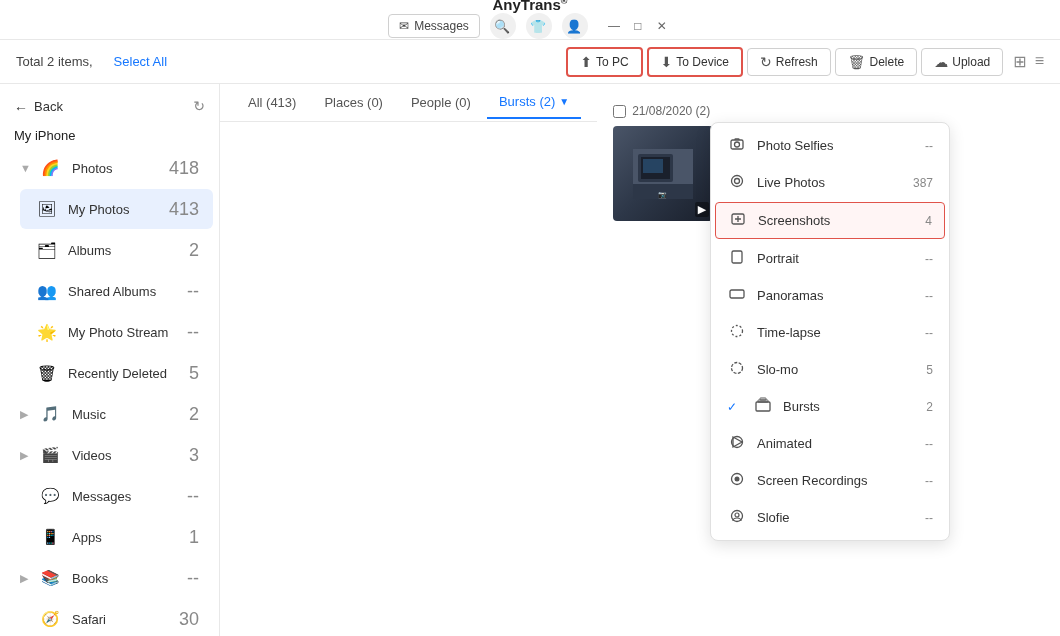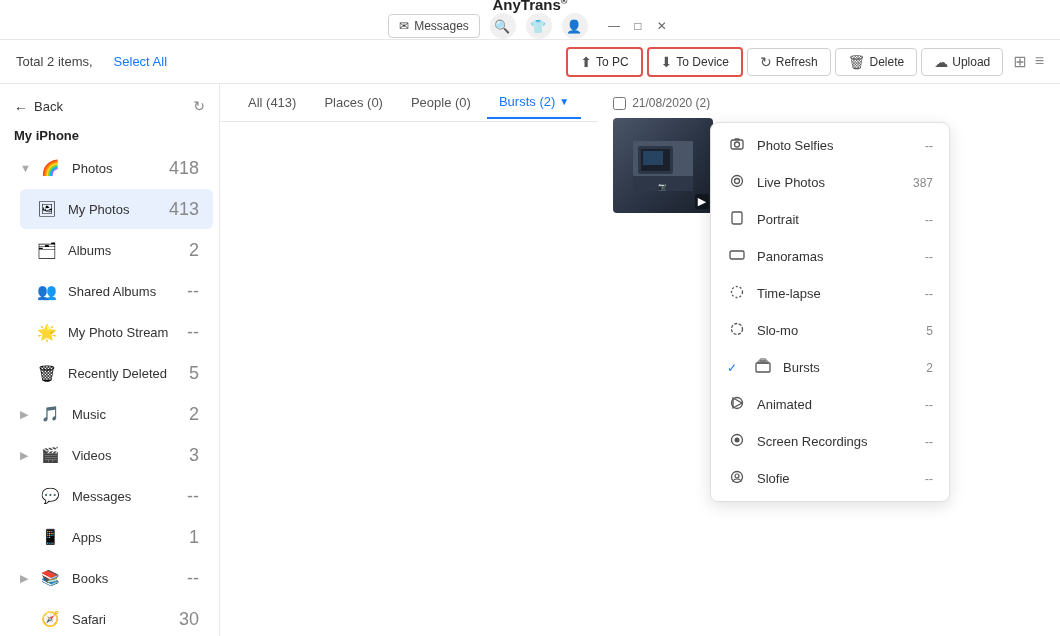--- a/index.html
+++ b/index.html
@@ -28,39 +28,39 @@
     .view-btn { font-size: 16px; color: #888; cursor: pointer; }
 
     
     .main { display: flex; height: calc(636px - 40px - 44px); }
 
     
     .sidebar { width: 220px; border-right: 1px solid #e8e8e8; overflow-y: auto; padding: 8px 0; flex-shrink: 0; }
     .sidebar-back { display: flex; align-items: center; gap: 6px; padding: 6px 14px; cursor: pointer; color: #333; font-size: 13px; }
     .sidebar-back-icon { font-size: 14px; }
     .sidebar-refresh { margin-left: auto; font-size: 14px; color: #888; cursor: pointer; }
-    .sidebar-section-title { padding: 8px 14px 4px; font-size: 13px; font-weight: 700; color: #222; }
+    .sidebar-section-title { padding: 8px 14px 4px; font-size: 13px; font-weight: 400; color: #222; }
     .sidebar-item { display: flex; align-items: center; padding: 7px 14px; cursor: pointer; border-radius: 6px; margin: 1px 6px; }
     .sidebar-item.active { background: #e8f0fe; }
     .sidebar-item-icon { width: 26px; height: 26px; border-radius: 6px; display: flex; align-items: center; justify-content: center; margin-right: 8px; font-size: 15px; flex-shrink: 0; }
     .sidebar-item-label { flex: 1; color: #333; font-size: 13px; }
     .sidebar-item-count { color: #888; font-size: 18px; }
     .sidebar-expand { width: 14px; color: #aaa; font-size: 11px; margin-right: 4px; }
     .sidebar-sub-item { padding-left: 28px; }
 
     
     .content { flex: 1; overflow: hidden; display: flex; flex-direction: row; }
     .tab-bar { display: flex; align-items: center; padding: 0 16px; border-bottom: 1px solid #e8e8e8; height: 38px; gap: 4px; position: relative; }
     .tab { padding: 8px 12px; font-size: 13px; color: #555; cursor: pointer; white-space: nowrap; }
     .tab.active { color: #1677ff; border-bottom: 2px solid #1677ff; }
     .tab.dropdown { display: flex; align-items: center; gap: 4px; color: #1677ff; border-bottom: 2px solid #1677ff; }
     .tab-dropdown-arrow { font-size: 10px; }
 
     .photo-area { padding: 12px 16px; }
-    .date-label { font-size: 12px; color: #666; margin-bottom: 8px; display: flex; align-items: center; gap: 6px; }
+    .date-label { font-size: 12px; color: #666; margin-bottom: 8px; display: flex; align-items: center; gap: 6px; margin-top: 8px; }
     .photo-thumb { width: 100px; height: 95px; background: #555; border-radius: 4px; overflow: hidden; display: flex; align-items: center; justify-content: center; position: relative; }
     .photo-placeholder { width: 100%; height: 100%; background: linear-gradient(135deg, #4a5568 0%, #2d3748 50%, #1a202c 100%); display: flex; align-items: center; justify-content: center; }
     .photo-overlay { position: absolute; bottom: 4px; right: 4px; color: #fff; font-size: 11px; background: rgba(0,0,0,0.4); padding: 1px 3px; border-radius: 2px; }
 
     
     .dropdown-menu { position: absolute; top: 38px; left: 490px; width: 240px; background: #fff; border: 1px solid #e0e0e0; border-radius: 8px; box-shadow: 0 4px 16px rgba(0,0,0,0.12); z-index: 100; padding: 4px 0; }
     .dropdown-item { display: flex; align-items: center; padding: 9px 16px; cursor: pointer; gap: 10px; }
     .dropdown-item.highlighted { background: #fff5f5; border: 1.5px solid #e0534a; margin: 1px 4px; border-radius: 4px; padding: 8px 12px; }
     .dropdown-item-icon { font-size: 15px; color: #555; width: 20px; text-align: center; }
     .dropdown-item-label { flex: 1; font-size: 13px; color: #333; }
@@ -233,20 +233,30 @@
           <span class="dropdown-item-icon">
             <svg width="16" height="16" viewBox="0 0 16 16" fill="none">
                 <circle cx="8" cy="8" r="5.5" stroke="#555" stroke-width="1.3"></circle>
                 <circle cx="8" cy="8" r="2.5" stroke="#555" stroke-width="1.3"></circle>
               </svg>
           </span>
           <span class="dropdown-item-label">Live Photos</span>
           <span class="dropdown-item-count">387</span>
         </div>
 
+        <div class="dropdown-item highlighted">
+          <span class="dropdown-item-icon">
+            <svg width="16" height="16" viewBox="0 0 16 16" fill="none">
+                <rect x="2" y="3" width="12" height="10" rx="1.5" stroke="#555" stroke-width="1.3"></rect>
+                <path d="M5 8h6M8 5v6" stroke="#555" stroke-width="1.3"></path>
+              </svg>
+          </span>
+          <span class="dropdown-item-label">Screenshots</span>
+          <span class="dropdown-item-count">4</span>
+        </div>
 
         <div class="dropdown-item">
           <span class="dropdown-item-icon">
             <svg width="16" height="16" viewBox="0 0 16 16" fill="none">
                 <rect x="3" y="2" width="10" height="12" rx="1.5" stroke="#555" stroke-width="1.3"></rect>
               </svg>
           </span>
           <span class="dropdown-item-label">Portrait</span>
           <span class="dropdown-item-count">--</span>
         </div>

